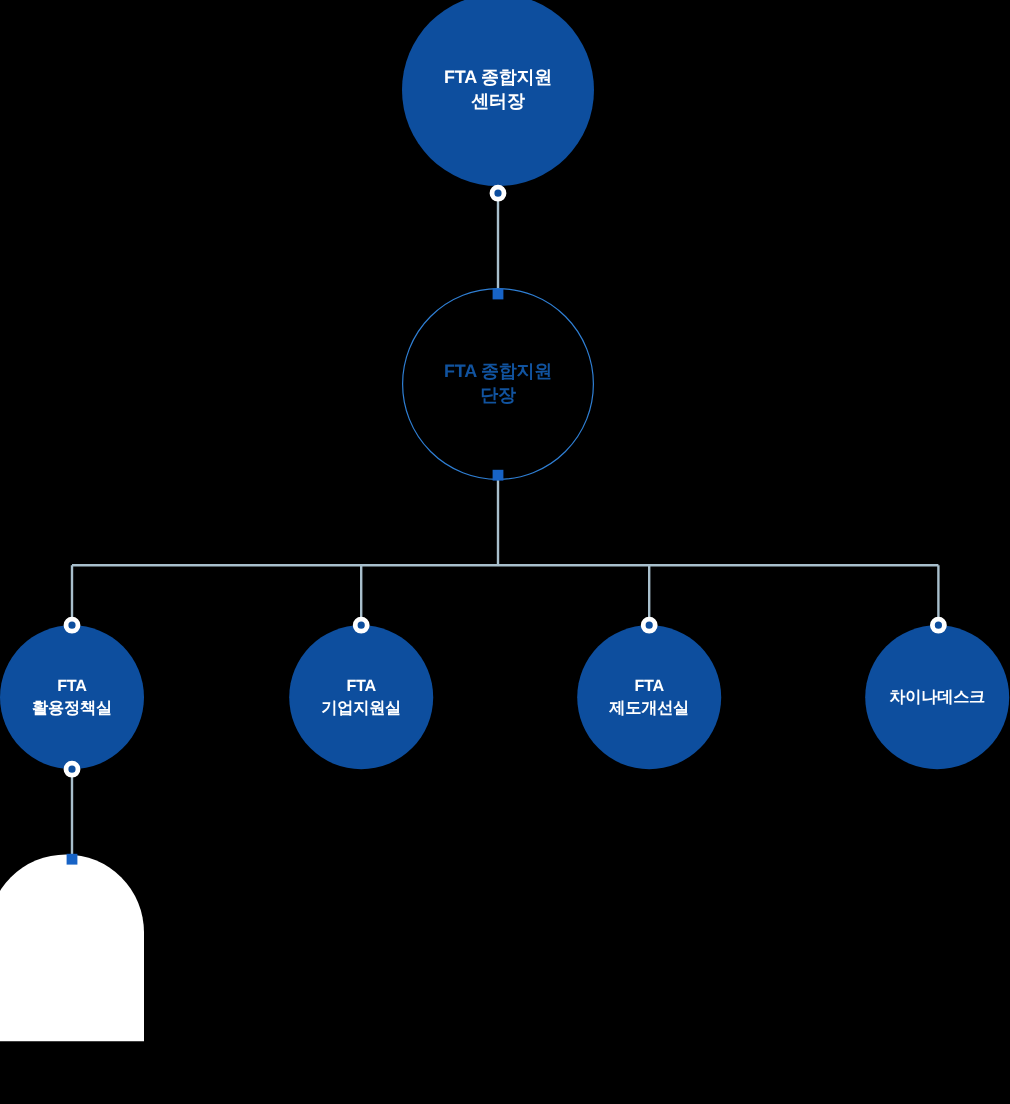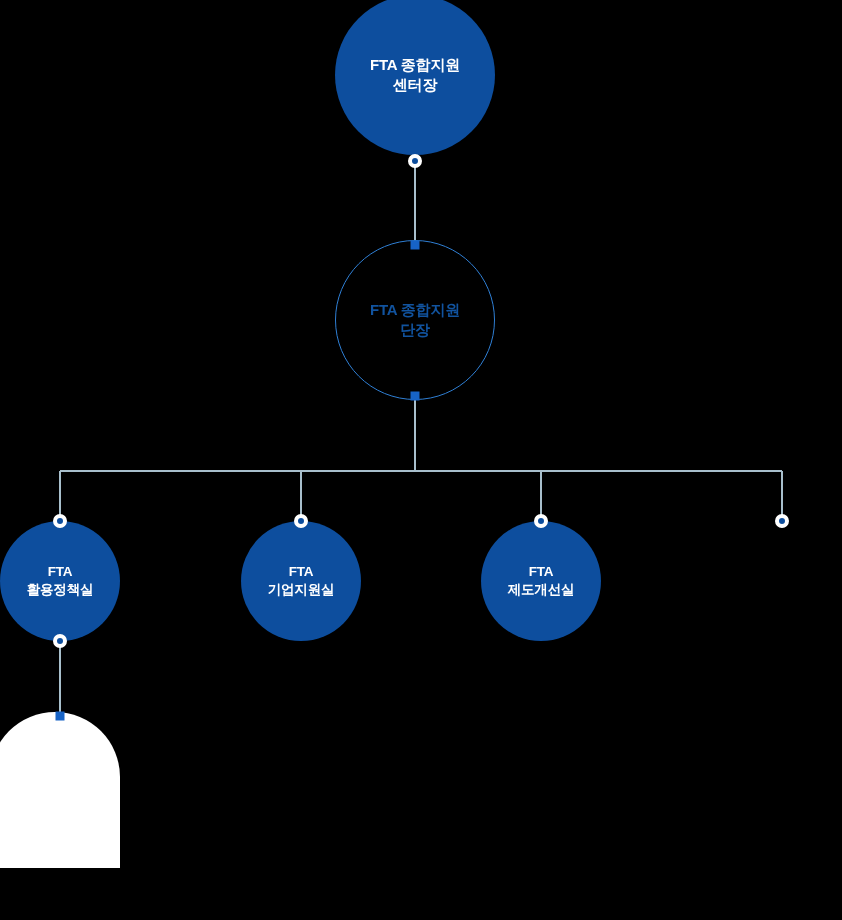--- a/index.html
+++ b/index.html
@@ -128,20 +128,21 @@
 
   <div class="node node-filled node-dept" id="node-policy">FTA
 활용정책실</div>
 
   <div class="node node-filled node-dept" id="node-business">FTA
 기업지원실</div>
 
   <div class="node node-filled node-dept" id="node-system">FTA
 제도개선실</div>
 
+  <div class="node node-filled node-dept" id="node-china">차이나데스크</div>
 
   <div id="sub-group">
     
 
     
   </div>
 
   <div class="dot-ring" style="left:415px; top:161px;"></div>
   <div class="dot-solid" style="left:415px; top:245px;"></div>
   <div class="dot-solid" style="left:415px; top:396px;"></div>

